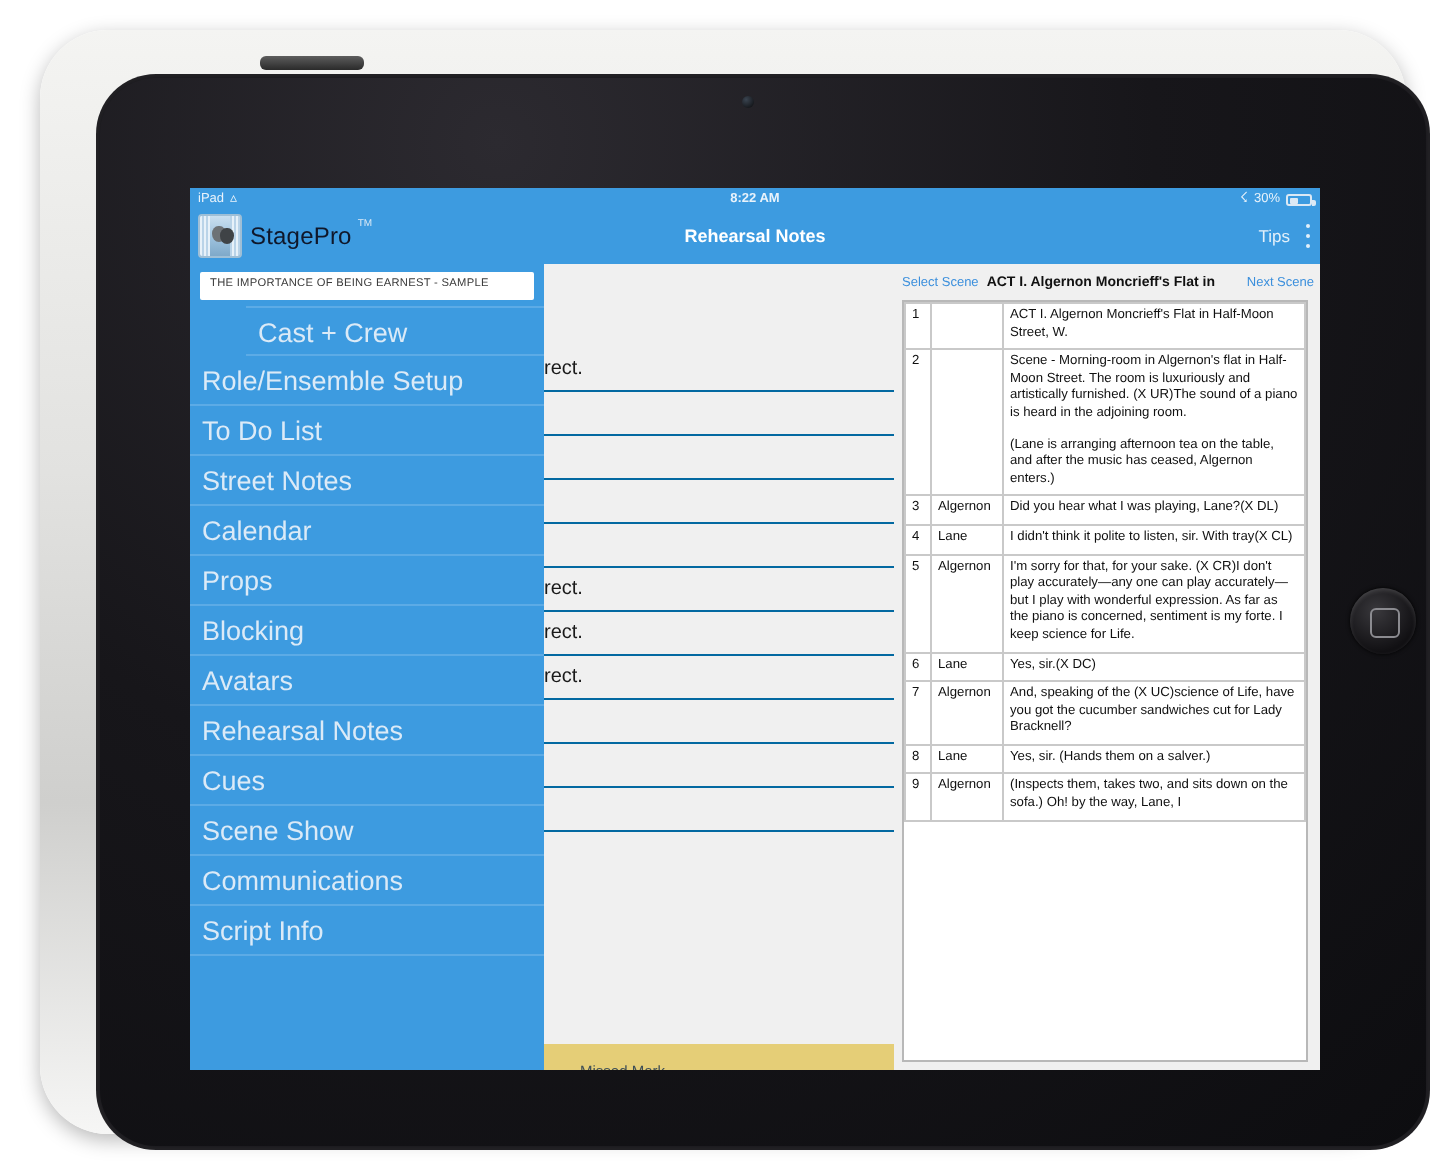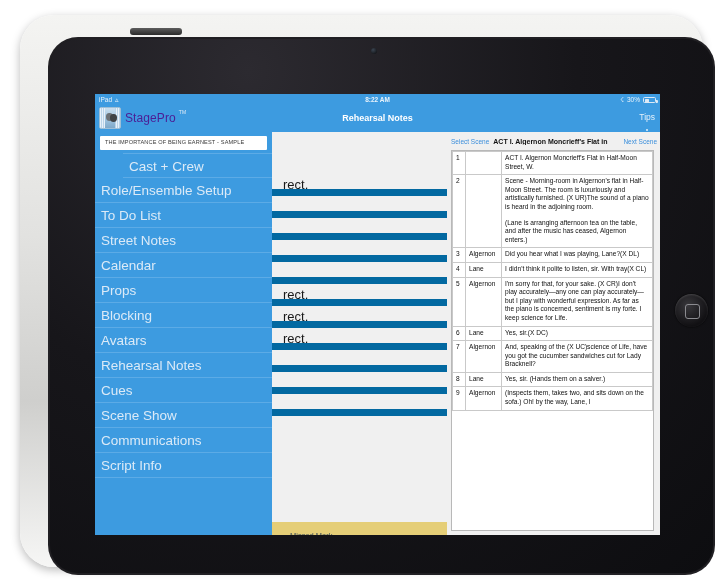--- a/index.html
+++ b/index.html
@@ -111,31 +111,31 @@
   .mask-pair{
     position:absolute;left:5.5px;top:5px;width:11px;height:10px;z-index:2;
   }
   .mask{
     position:absolute;width:7px;height:8px;border-radius:50% 50% 55% 55%;
     background:#5b5f62;
   }
   .mask.m1{left:0;top:0;background:#6d7276;}
   .mask.m2{left:4px;top:1px;background:#3f4346;}
   #brand-name{
-    color:#4c1d95;font-size:12px;letter-spacing:.1px;font-weight:400;
+    color:#0f172a;font-size:12px;letter-spacing:.1px;font-weight:400;
   }
   #brand-tm{
     color:#dceaf6;font-size:5px;position:relative;top:-6px;left:-1px;
   }
   #nav-title{
     position:absolute;left:0;width:100%;text-align:center;top:7px;
     color:#ffffff;font-size:9px;font-weight:bold;
   }
   #nav-right{
-    position:absolute;right:5px;top:6px;display:flex;align-items:center;gap:7px;flex-direction:column;
+    position:absolute;right:5px;top:6px;display:flex;align-items:center;gap:7px;
   }
   #tips-button{color:#e3f0fa;font-size:8.5px;cursor:pointer;}
   #overflow-menu-icon{
     width:3px;height:12px;display:flex;flex-direction:column;
     justify-content:space-between;align-items:center;cursor:pointer;
   }
   #overflow-menu-icon i{display:block;width:2px;height:2px;border-radius:50%;background:#e3f0fa;}
 
   
   #sidebar{
@@ -158,22 +158,22 @@
   
   #notes-column{
     position:absolute;left:177px;top:38px;width:175px;height:403px;
     background:#f0f0f0;
     overflow:hidden;
   }
   #notes-list{
     position:absolute;left:0;top:42px;width:100%;
   }
   .note-row{
-    height:22px;line-height:22px;border-bottom:7px solid #0369a1;
-    font-size:13px;color:#1a1a1a;padding-left:11px;
+    height:22px;line-height:22px;border-bottom:1px solid #0369a1;
+    font-size:10px;color:#1a1a1a;padding-left:0;
     white-space:nowrap;overflow:hidden;
   }
   #missed-mark-box{
     position:absolute;left:0;top:390px;width:100%;height:46px;
     background:#E5CE77;color:#3f4f57;font-size:7.5px;
     padding:9px 0 0 18px;
   }
 
   
   #script-panel{

